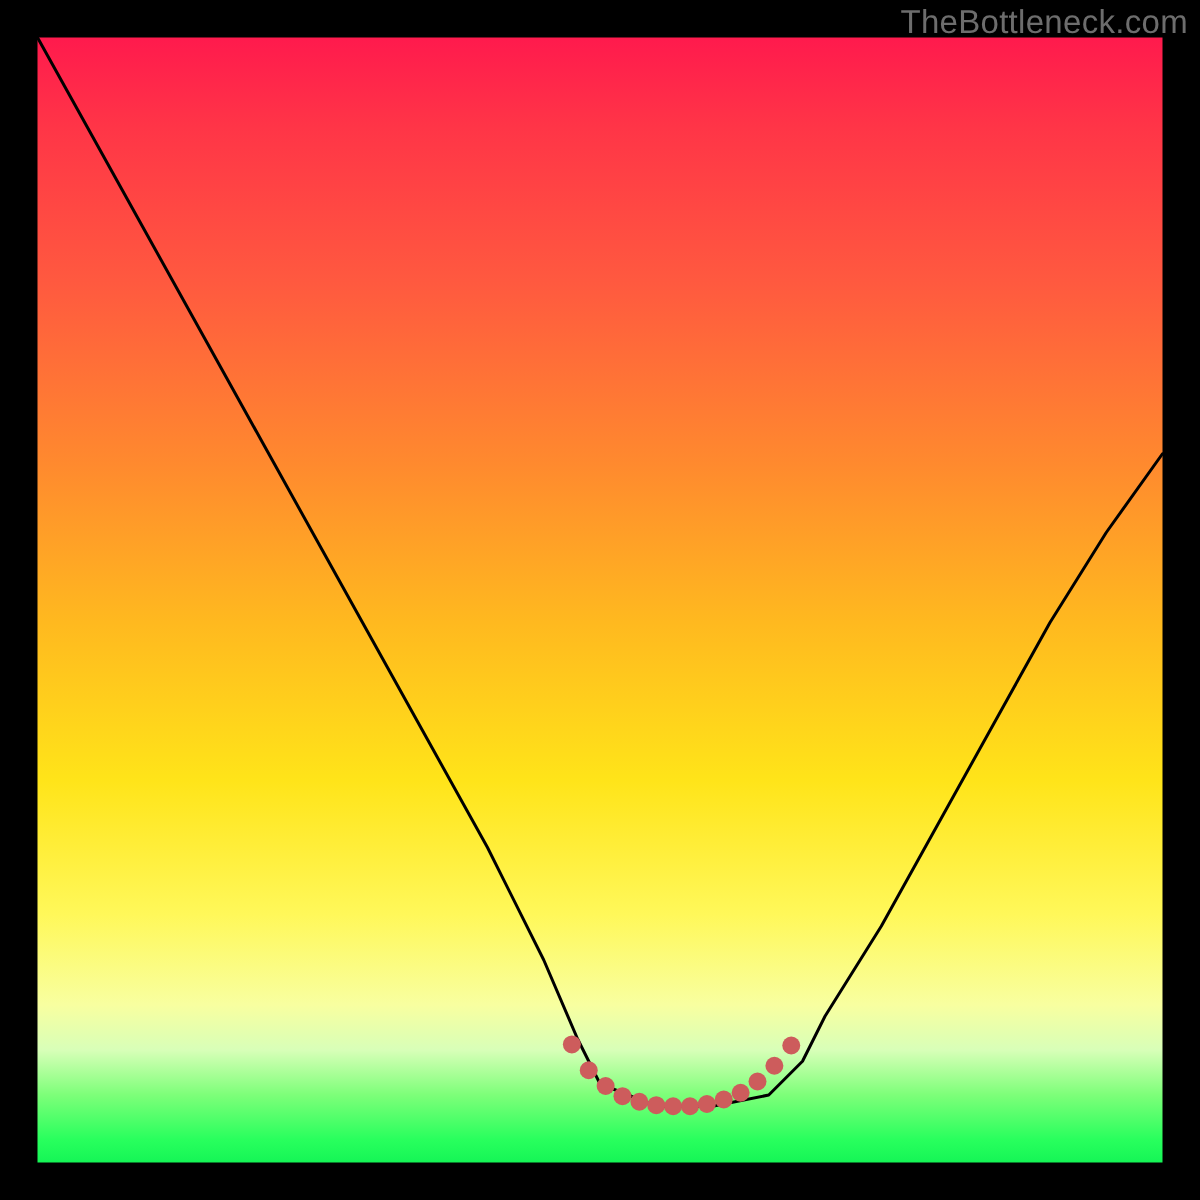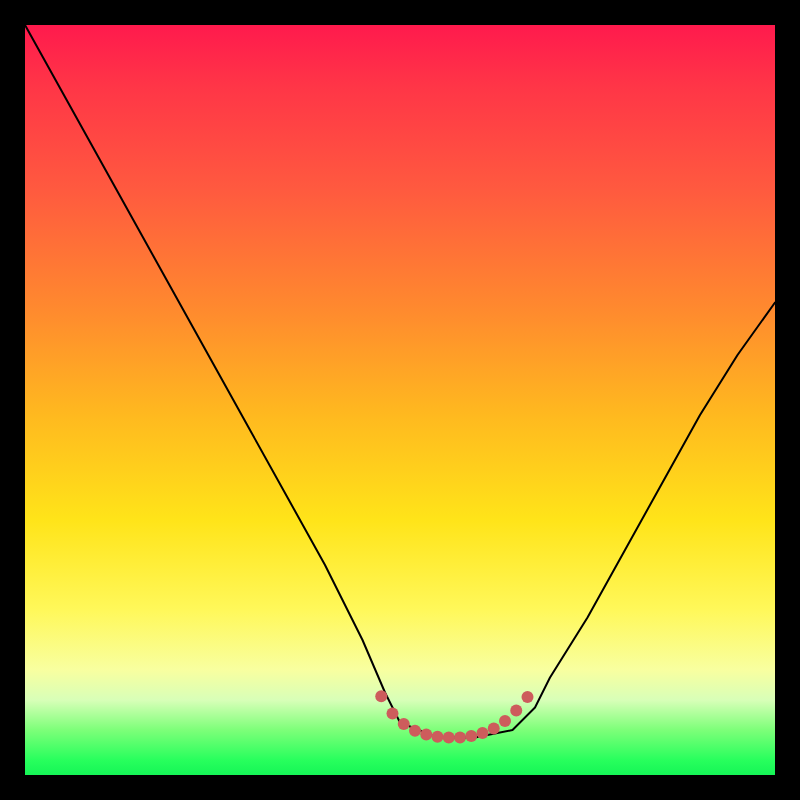--- a/index.html
+++ b/index.html
@@ -60,20 +60,21 @@
     top: 0;
     width: 100%;
     height: 100%;
     overflow: visible;
   }
 </style>
 </head>
 <body>
 
 <div class="frame">
+  <div class="watermark">TheBottleneck.com</div>
   <div class="plot">
     <div class="gradient"></div>
     <svg class="curve" viewBox="0 0 750 750" preserveAspectRatio="none">
       <polyline id="curve-line" fill="none" stroke-width="2" stroke-linejoin="round" stroke-linecap="round" points="0,0 37.5,67.5 75,135 112.5,202.5 150,270 187.5,337.49999999999994 225,405 262.5,472.5 300,540 337.5,615 360,667.5 375,697.5 412.50000000000006,712.5 450,712.5 487.5,705 510.00000000000006,682.5 525,652.5 562.5,592.5 600,525 637.5,457.5 675,390 712.5,329.99999999999994 750,277.5" stroke="#000000"></polyline>
       <g id="marker-group">
           <circle cx="356.25" cy="671.25" r="6" fill="#cd5c5c"></circle>
           <circle cx="367.5" cy="688.5" r="6" fill="#cd5c5c"></circle>
           <circle cx="378.75" cy="699" r="6" fill="#cd5c5c"></circle>
           <circle cx="390" cy="705.75" r="6" fill="#cd5c5c"></circle>
           <circle cx="401.25" cy="709.5" r="6" fill="#cd5c5c"></circle>

